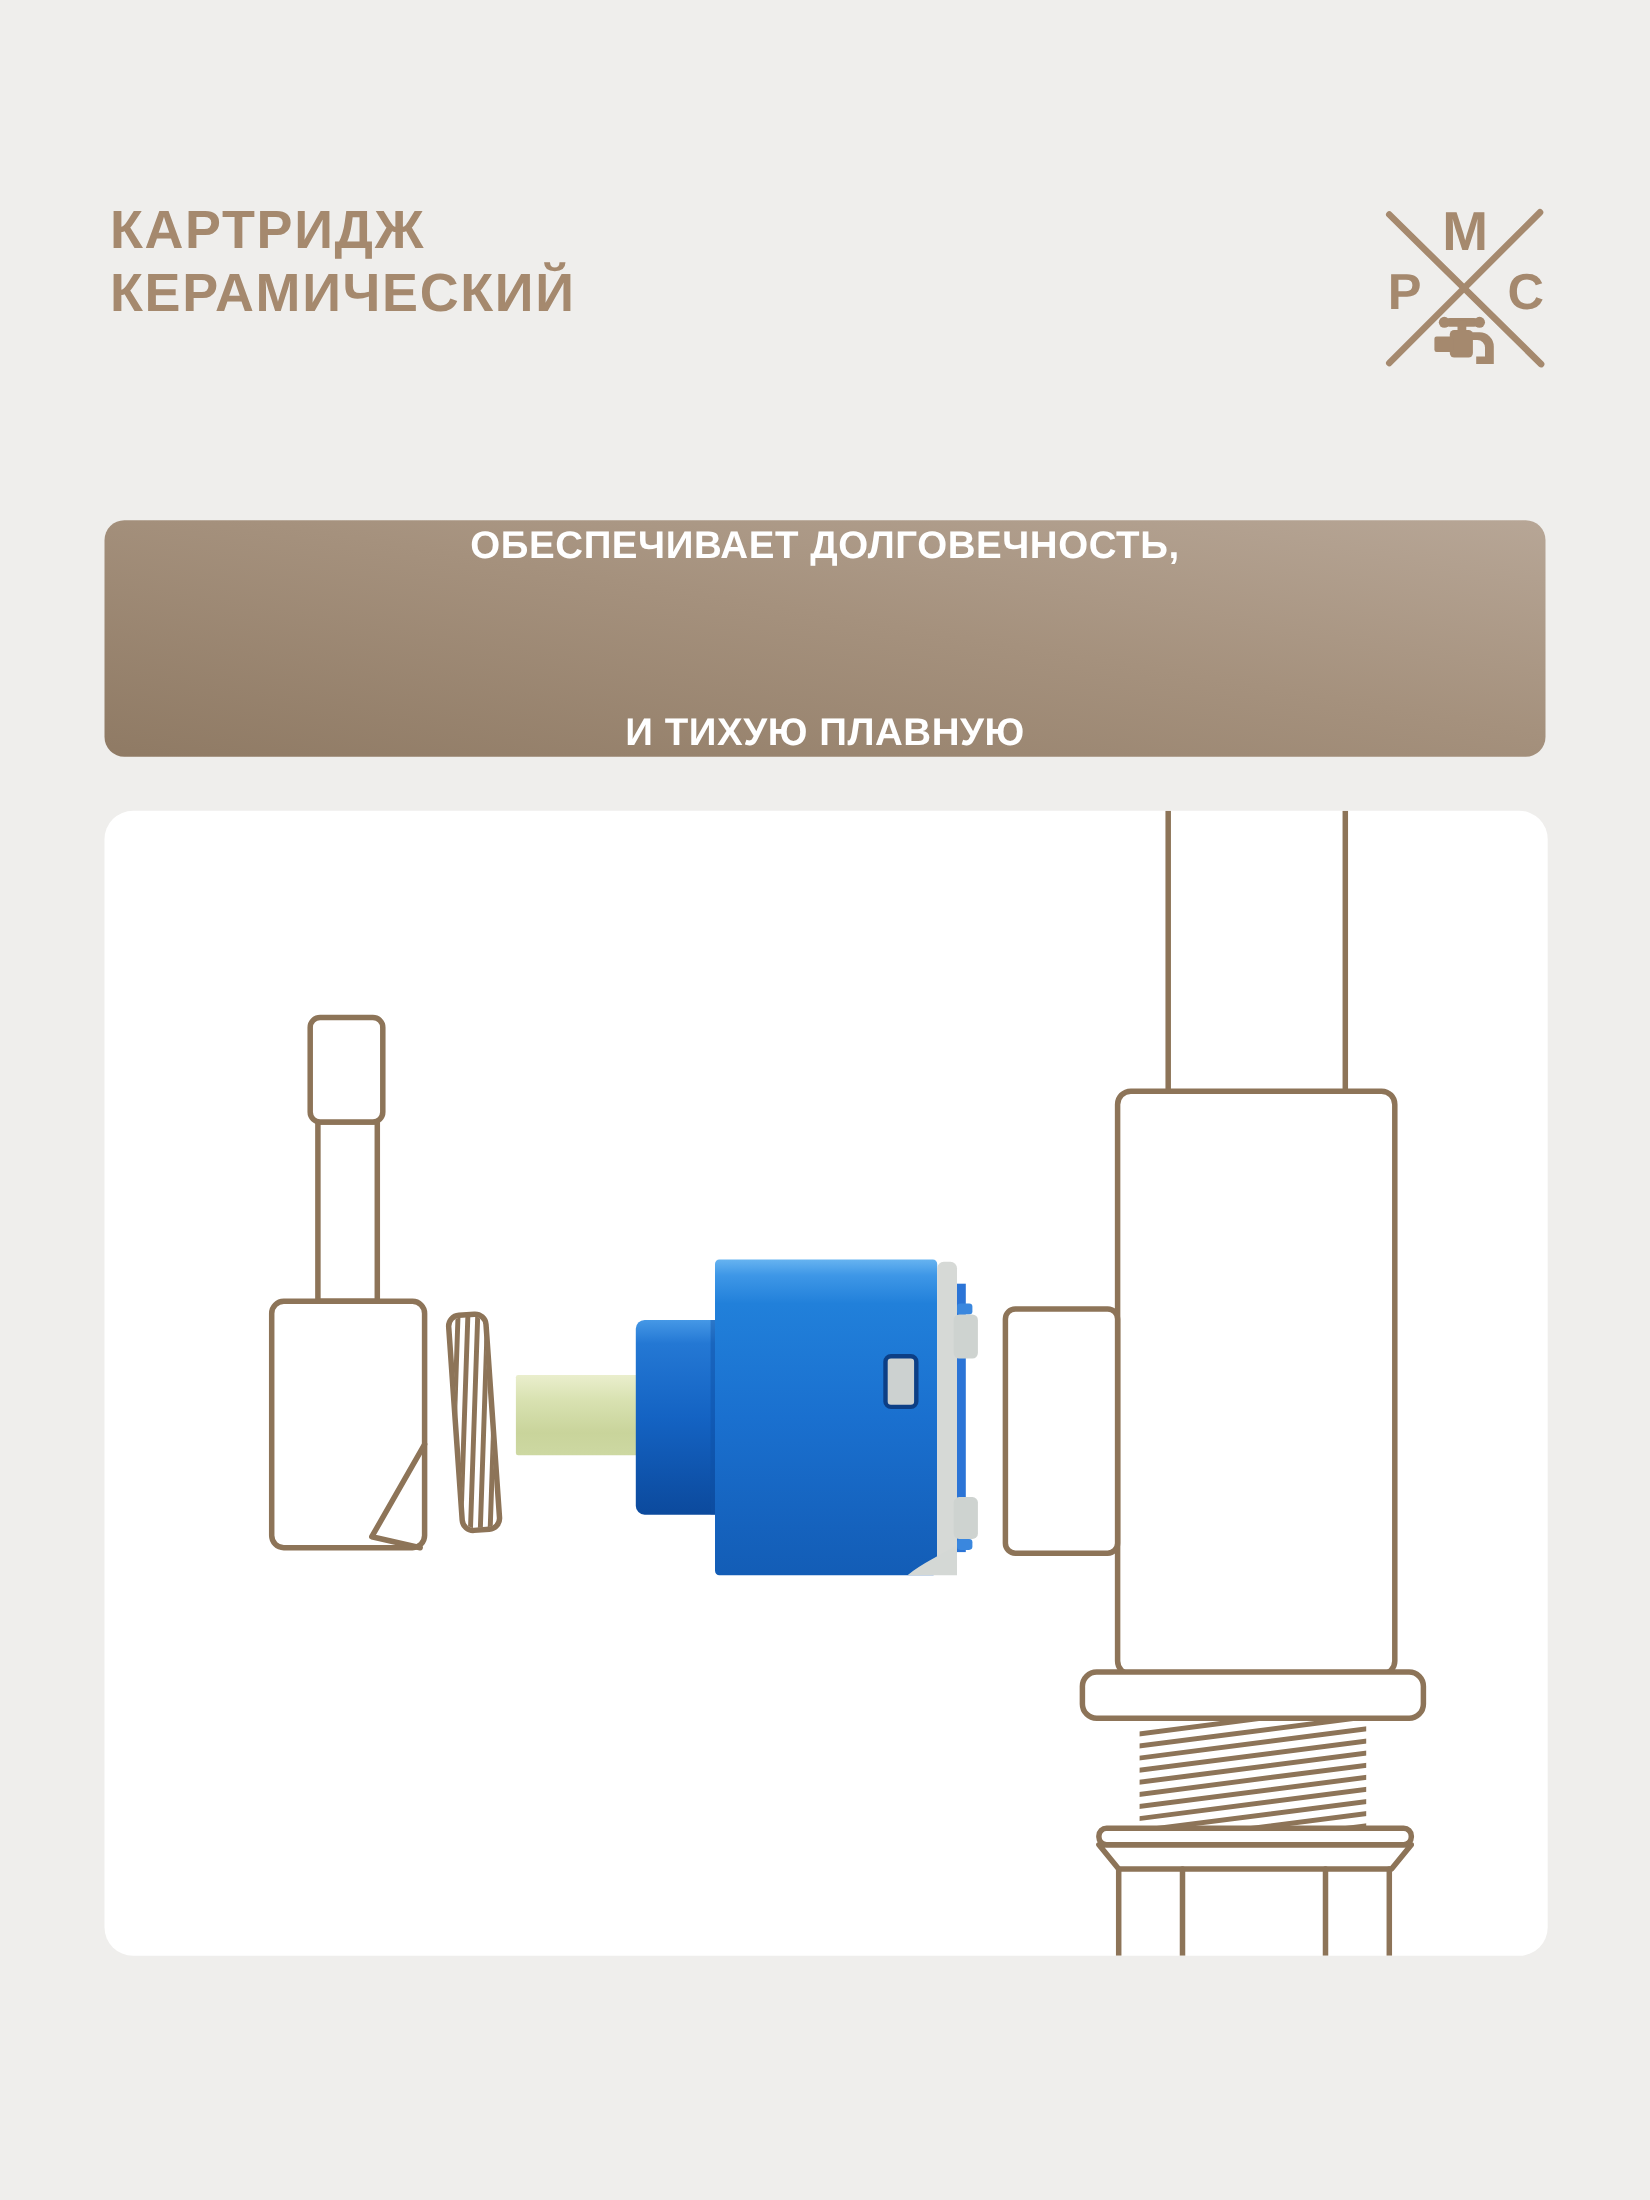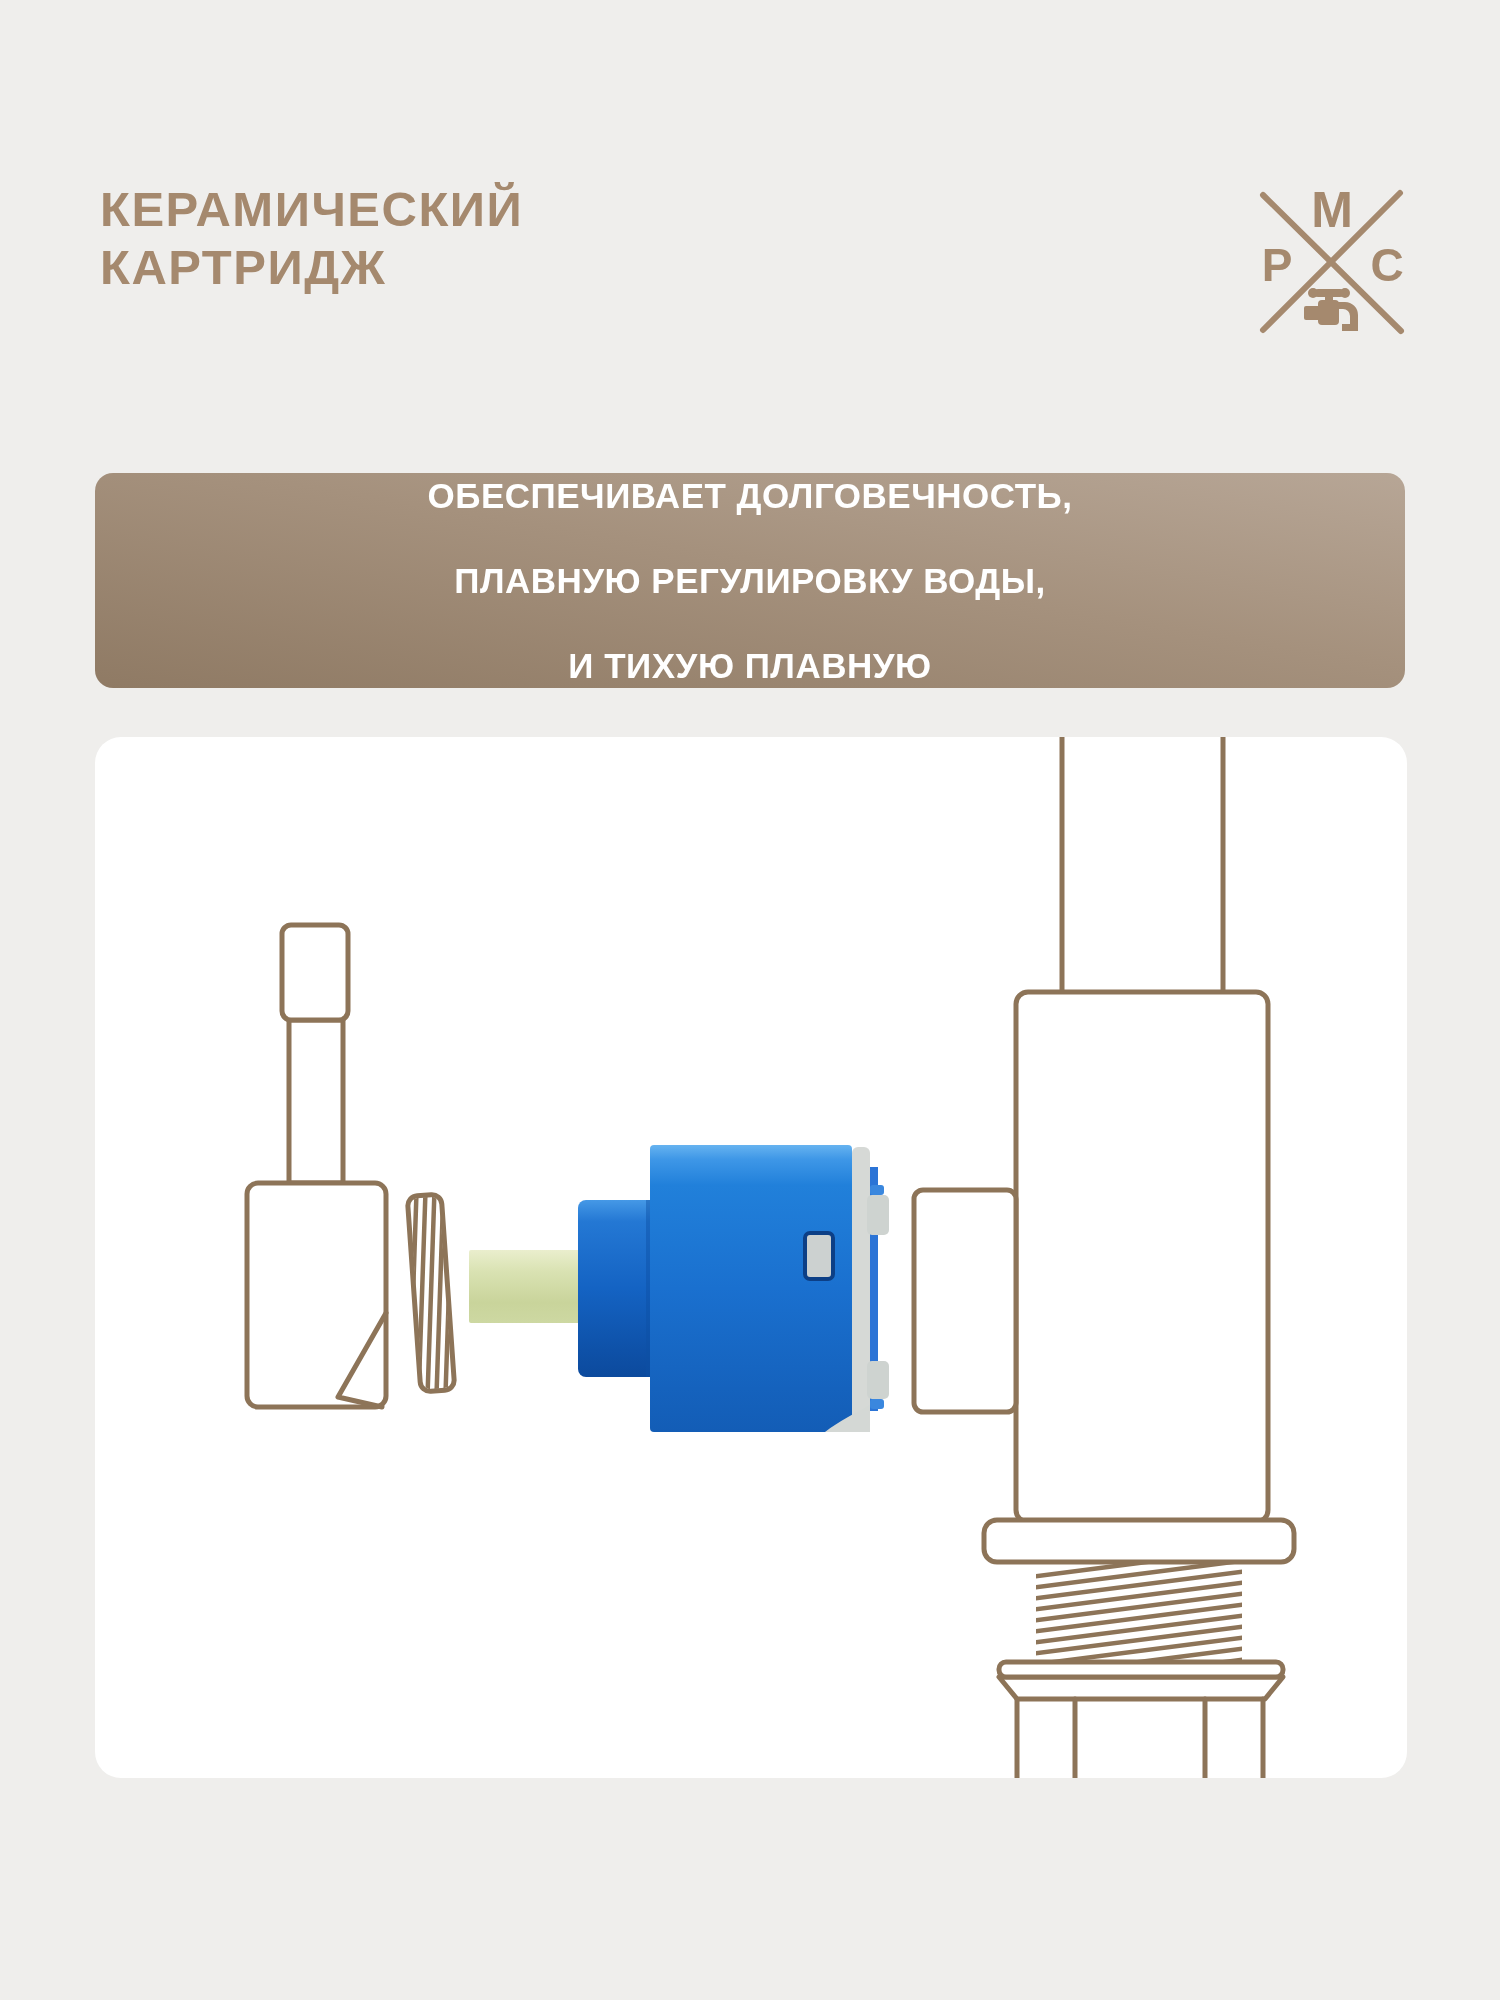--- a/index.html
+++ b/index.html
@@ -38,22 +38,22 @@
   }
   .card svg{position:absolute;left:0;top:0;width:100%;height:100%;}
   .outline{fill:#ffffff;stroke:#8d7458;stroke-width:5;stroke-linejoin:round;stroke-linecap:round;}
   .wire{fill:none;stroke:#8d7458;stroke-width:5;stroke-linejoin:round;stroke-linecap:round;}
   .hatch{fill:none;stroke:#8d7458;stroke-width:4.5;stroke-linecap:round;}
 </style>
 </head>
 <body>
 
 <div class="heading">
+  <div>КАРТРИДЖ</div>
   <div>КЕРАМИЧЕСКИЙ</div>
-  <div>КАРТРИДЖ</div>
 </div>
 
 <svg class="logo" viewBox="0 0 152 158">
   <line x1="7" y1="12" x2="145" y2="148"></line>
   <line x1="144" y1="10" x2="7" y2="147"></line>
   <text x="76" y="44" font-size="50" text-anchor="middle">М</text>
   <text x="21" y="98" font-size="46" text-anchor="middle">Р</text>
   <text x="131" y="98" font-size="46" text-anchor="middle">С</text>
   <g class="faucet" transform="translate(48,104)">
     <rect x="10" y="2" width="30" height="8" rx="4"></rect>
@@ -61,21 +61,20 @@
     <circle cx="41" cy="6" r="5"></circle>
     <rect x="21" y="4" width="8" height="14"></rect>
     <rect x="14" y="13" width="21" height="25" rx="4"></rect>
     <rect x="0" y="19" width="17" height="14" rx="2"></rect>
     <path d="M33,15 h8 a13,13 0 0 1 13,13 v16 h-16 v-7 h8 v-8 a7,7 0 0 0 -7,-7 h-6 z"></path>
   </g>
 </svg>
 
 <div class="banner">
   <div>ОБЕСПЕЧИВАЕТ ДОЛГОВЕЧНОСТЬ,</div>
-  <div>ПЛАВНУЮ РЕГУЛИРОВКУ ВОДЫ,</div>
   <div>И ТИХУЮ ПЛАВНУЮ</div>
 </div>
 
 <div class="card">
   <svg viewBox="0 0 1312 1041">
     <defs>
       <linearGradient id="gStem" x1="0" y1="0" x2="0" y2="1">
         <stop offset="0" stop-color="#eaeecd"></stop>
         <stop offset="0.3" stop-color="#d9e2b2"></stop>
         <stop offset="0.72" stop-color="#c9d49b"></stop>

